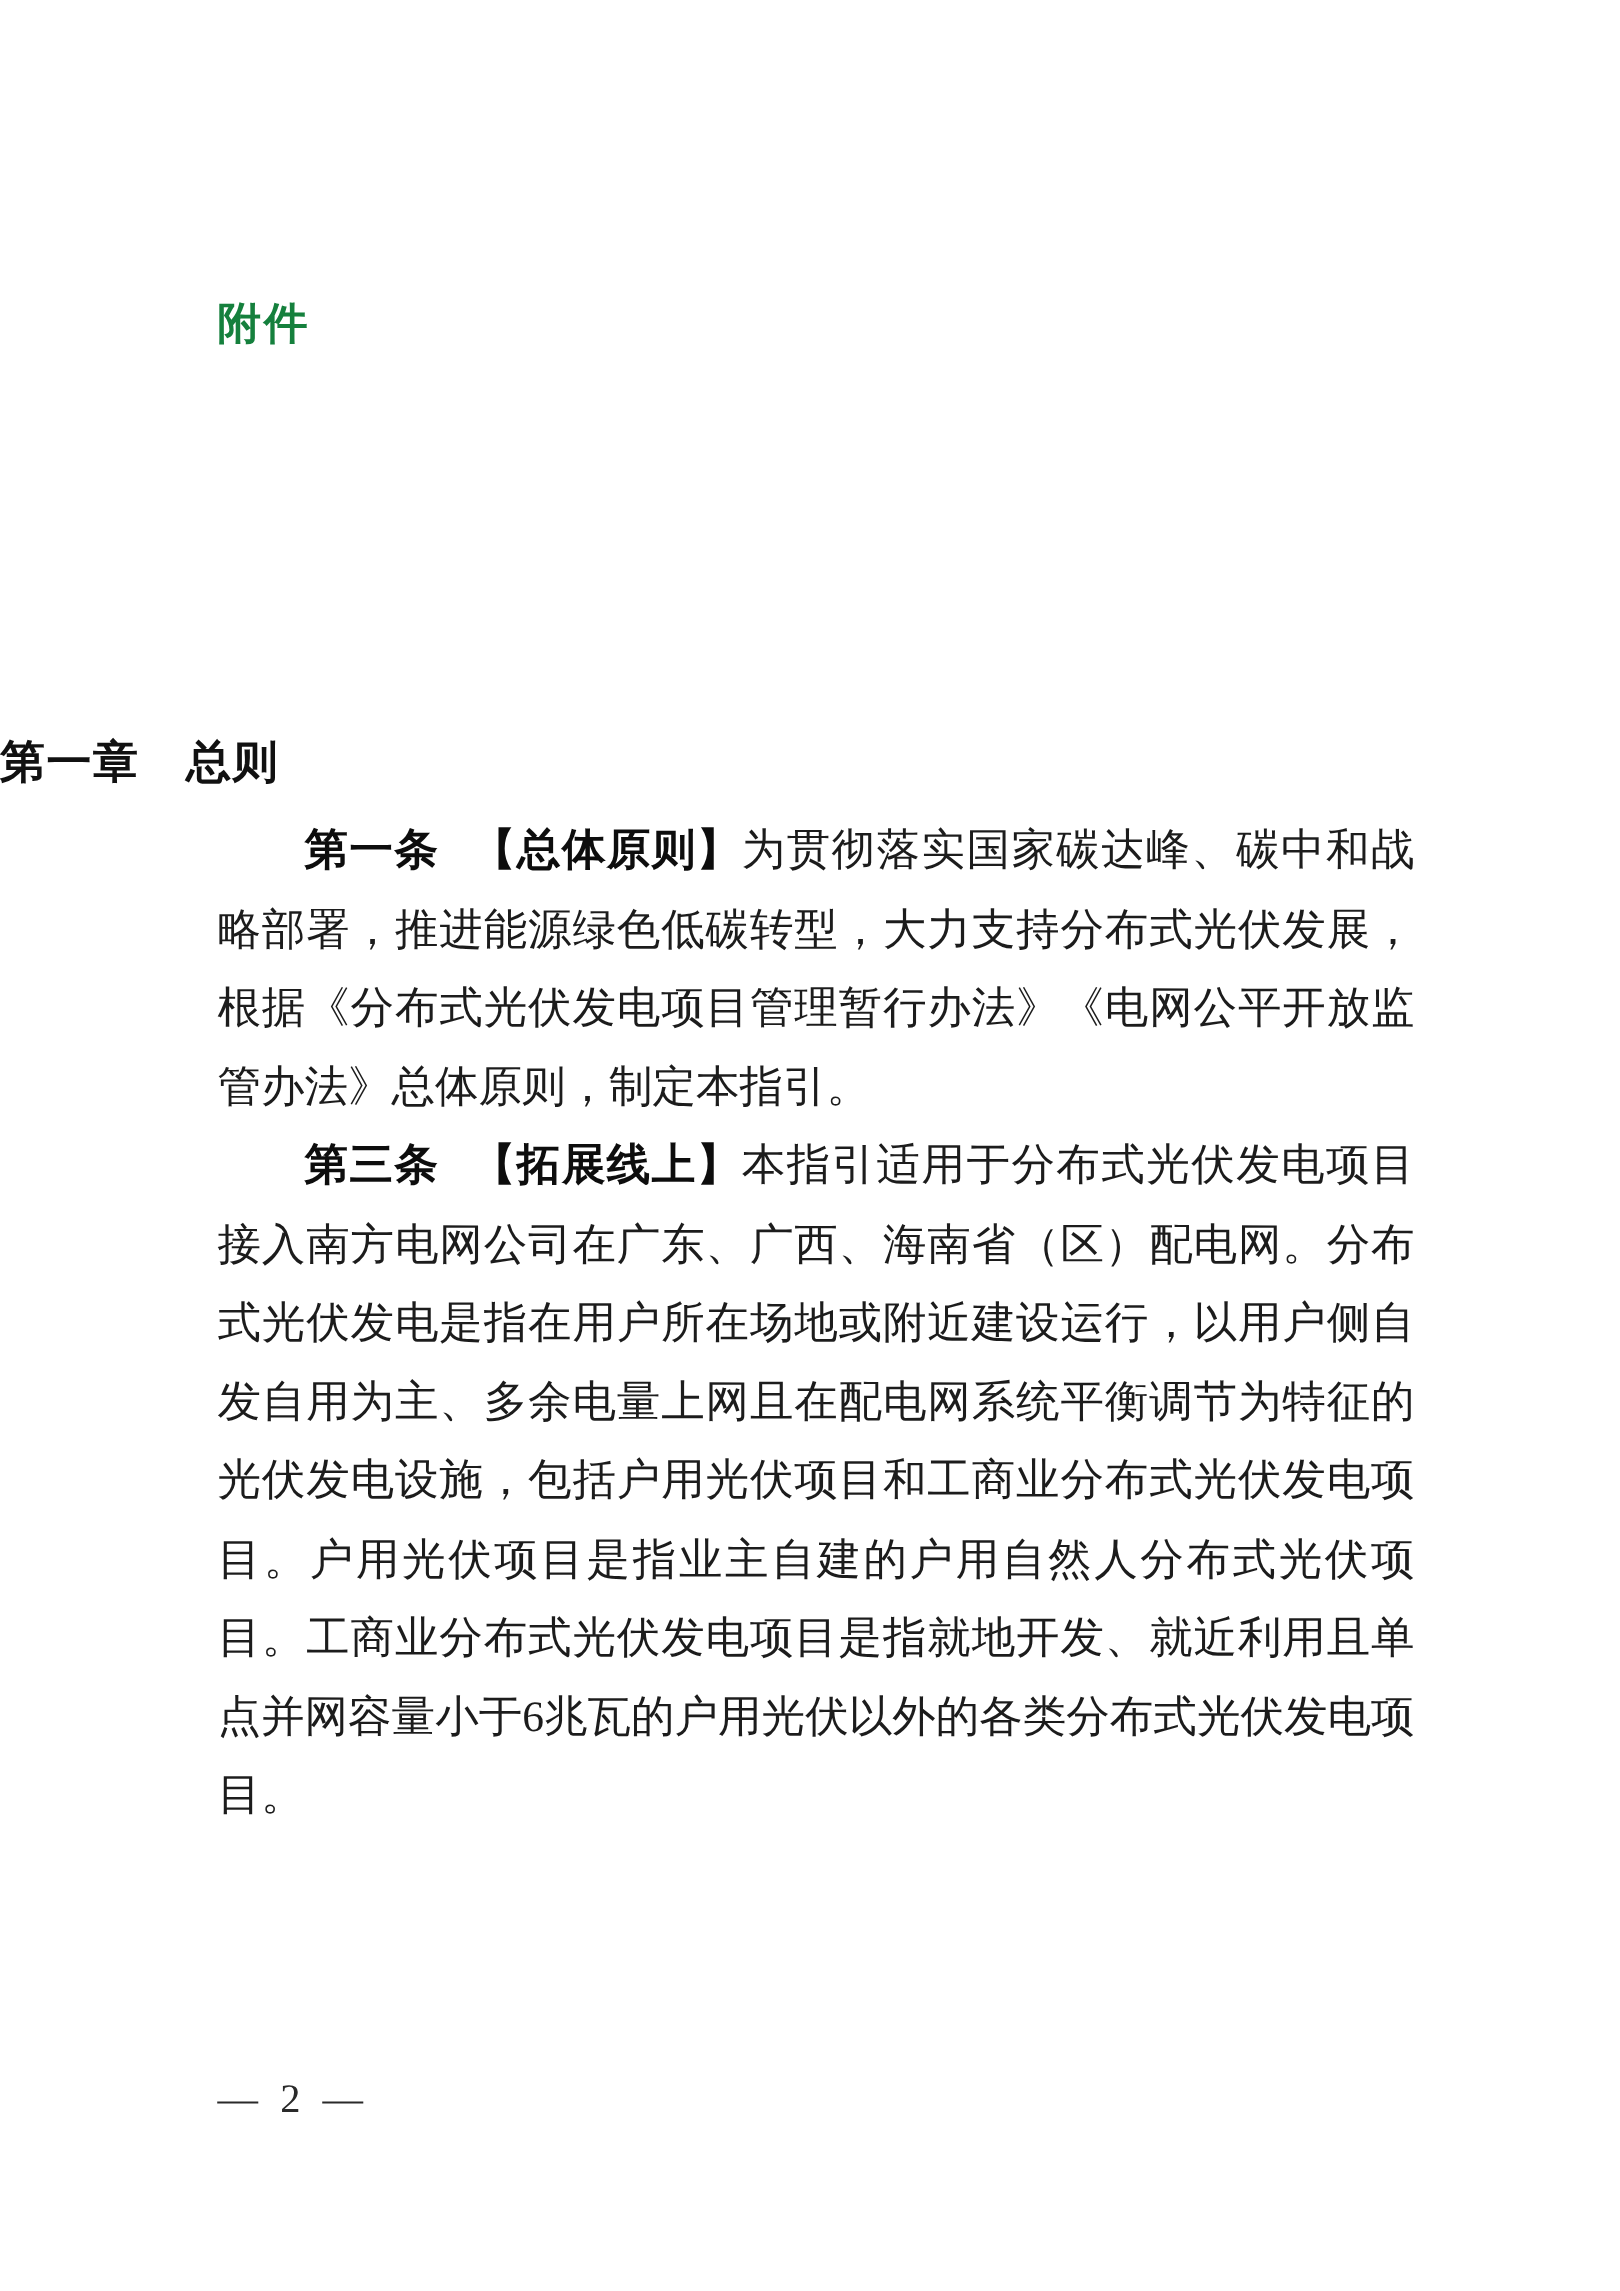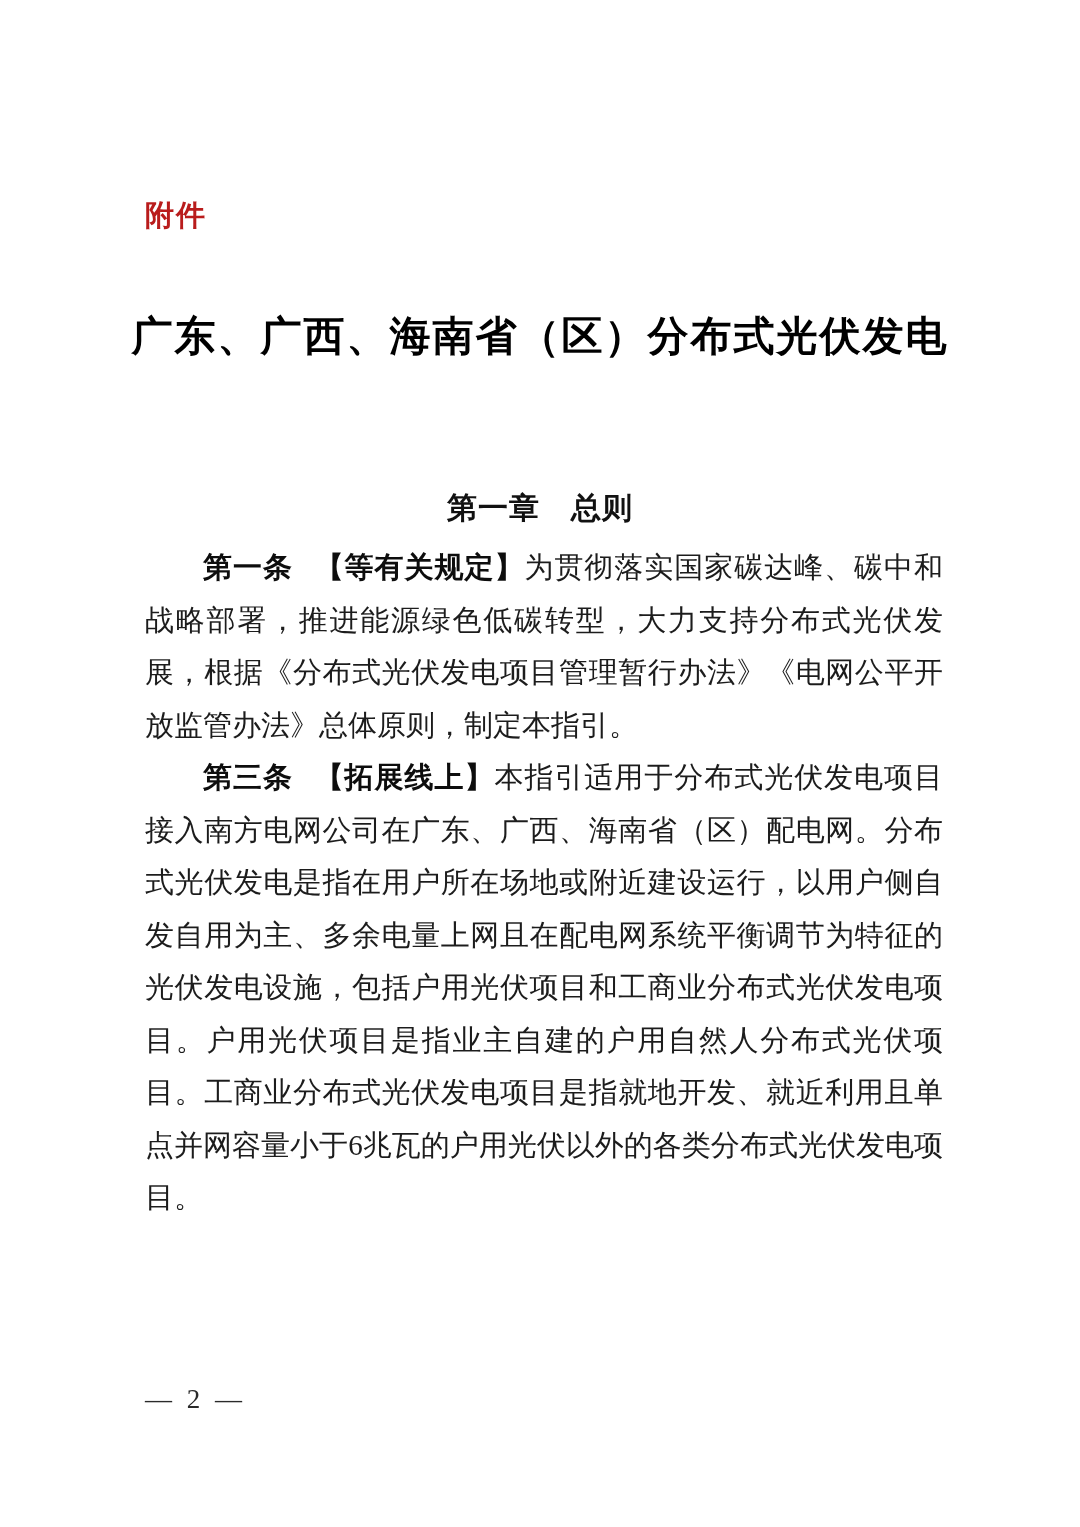--- a/index.html
+++ b/index.html
@@ -15,40 +15,39 @@
     overflow: hidden;
   }
   .attachment-label {
     position: absolute;
     left: 145px;
     top: 196px;
     font-family: "Liberation Sans", "DejaVu Sans", sans-serif;
     font-size: 29px;
     font-weight: 600;
     letter-spacing: 2px;
-    color: #b91c1c;
+    color: #15803d;
   }
   .doc-title {
     position: absolute;
     left: 90px;
     right: 90px;
     top: 300px;
     text-align: center;
     font-weight: 700;
     font-size: 41px;
     line-height: 72px;
     letter-spacing: 2px;
     color: #000000;
   }
   .chapter-heading {
     position: absolute;
     left: 0;
     right: 0;
     top: 488px;
-    text-align: center;
     font-family: "Liberation Sans", "DejaVu Sans", sans-serif;
     font-size: 30px;
     font-weight: 700;
     letter-spacing: 1px;
     color: #111111;
   }
   .content {
     position: absolute;
     left: 145px;
     top: 541px;
@@ -80,28 +79,27 @@
   }
 </style>
 </head>
 <body>
 
 <div class="page">
 
   <div class="attachment-label">附件</div>
 
   <div class="doc-title">
-    <div>广东、广西、海南省（区）分布式光伏发电</div>
   </div>
 
   <div class="chapter-heading">第一章　总则</div>
 
   <div class="content">
     <p>
-      <span class="para-lead">第一条</span><span class="para-bracket">【等有关规定】</span><span>为贯彻落实国家碳达峰、碳中和战略部署，推进能源绿色低碳转型，大力支持分布式光伏发展，根据《分布式光伏发电项目管理暂行办法》《电网公平开放监管办法》总体原则，制定本指引。</span>
+      <span class="para-lead">第一条</span><span class="para-bracket">【总体原则】</span><span>为贯彻落实国家碳达峰、碳中和战略部署，推进能源绿色低碳转型，大力支持分布式光伏发展，根据《分布式光伏发电项目管理暂行办法》《电网公平开放监管办法》总体原则，制定本指引。</span>
     </p>
     <p>
       <span class="para-lead">第三条</span><span class="para-bracket">【拓展线上】</span><span>本指引适用于分布式光伏发电项目接入南方电网公司在广东、广西、海南省（区）配电网。分布式光伏发电是指在用户所在场地或附近建设运行，以用户侧自发自用为主、多余电量上网且在配电网系统平衡调节为特征的光伏发电设施，包括户用光伏项目和工商业分布式光伏发电项目。户用光伏项目是指业主自建的户用自然人分布式光伏项目。工商业分布式光伏发电项目是指就地开发、就近利用且单点并网容量小于6兆瓦的户用光伏以外的各类分布式光伏发电项目。</span>
     </p>
   </div>
 
   <div class="page-footer">— 2 —</div>
 
 </div>
 

